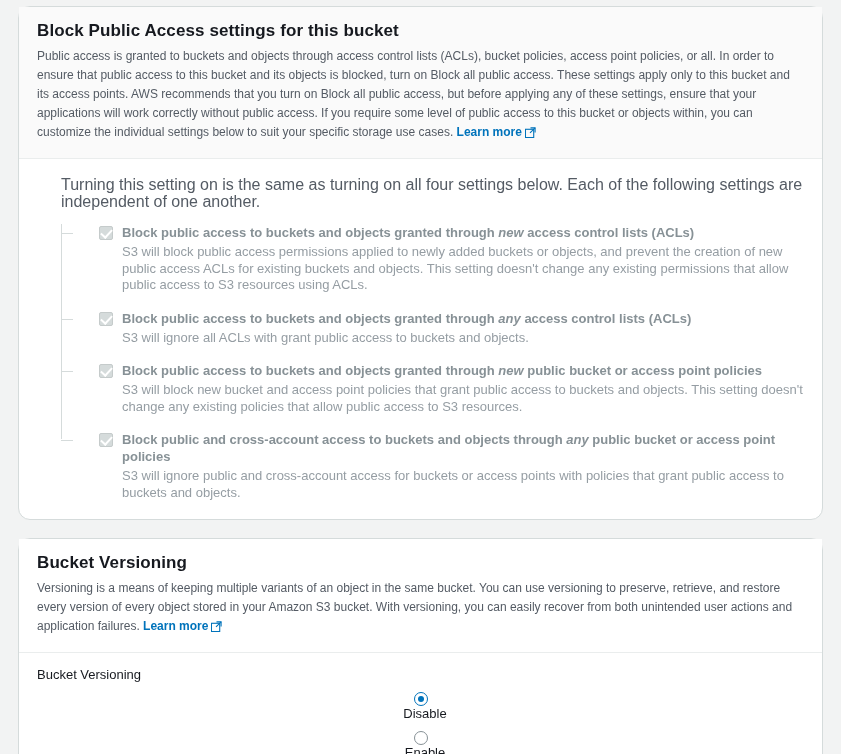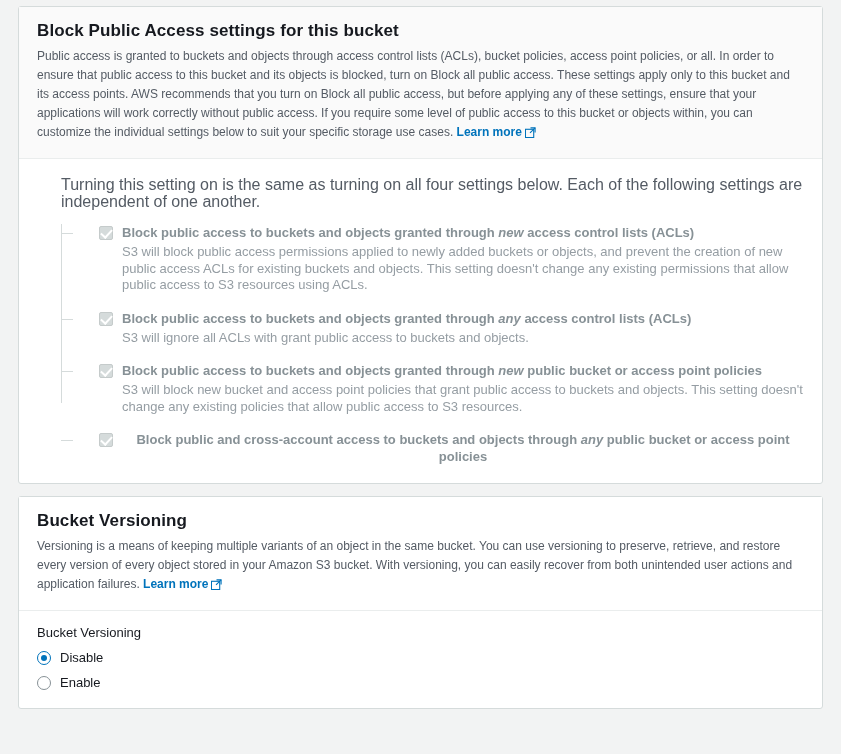--- a/index.html
+++ b/index.html
@@ -15,22 +15,22 @@
     overflow: hidden;
   }
   .page {
     width: 841px;
     padding-top: 6px;
     box-sizing: border-box;
   }
   .card {
     background: #ffffff;
     border: 1px solid #d5dbdb;
-    border-radius: 3px;
-    margin: 0 18px 12px 18px;
+    border-radius: 12px;
+    margin: 0 18px 18px 18px;
   }
   .card-header {
     padding: 14px 18px 14px 18px;
     border-bottom: 1px solid #eaeded;
     background: #fafafa;
   }
   .card-header.plain {
     background: #ffffff;
   }
   .card-title {
@@ -139,41 +139,41 @@
     width: 1px;
     background: #d5dbdb;
   }
   .tree-item {
     position: relative;
     padding-left: 38px;
     margin-bottom: 16px;
   }
   .tree-item:last-child {
     margin-bottom: 0;
-    text-align: center;
   }
   .tree-item .elbow {
     position: absolute;
     left: 0px;
     top: 9px;
     width: 12px;
     height: 1px;
     background: #d5dbdb;
   }
 
   
   .section-label {
     font-size: 13px;
     color: #16191f;
     margin: 0 0 10px 0;
   }
   .radio-row {
     display: flex;
     align-items: center;
     margin-bottom: 10px;
+    flex-direction: column;
   }
   .radio-row:last-child {
     margin-bottom: 0;
   }
   .radio {
     width: 14px;
     height: 14px;
     min-width: 14px;
     border-radius: 50%;
     border: 1px solid #879196;
@@ -258,20 +258,21 @@
         </div>
 
         <div class="tree-item">
           <span class="elbow"></span>
           <div class="chk-row">
             <span class="chk checked disabled">
                 <span class="tick"></span>
               </span>
             <span class="chk-label muted"><span>Block public and cross-account access to buckets and objects through </span><em>any</em><span> public bucket or access point policies</span></span>
           </div>
+          <p class="sub-desc muted" style="margin-left:23px">S3 will ignore public and cross-account access for buckets or access points with policies that grant public access to buckets and objects.</p>
         </div>
 
       </div>
     </div>
   </div>
 
   <div class="card">
     <div class="card-header plain">
       <h2 class="card-title">Bucket Versioning</h2>
       <p class="card-desc">

